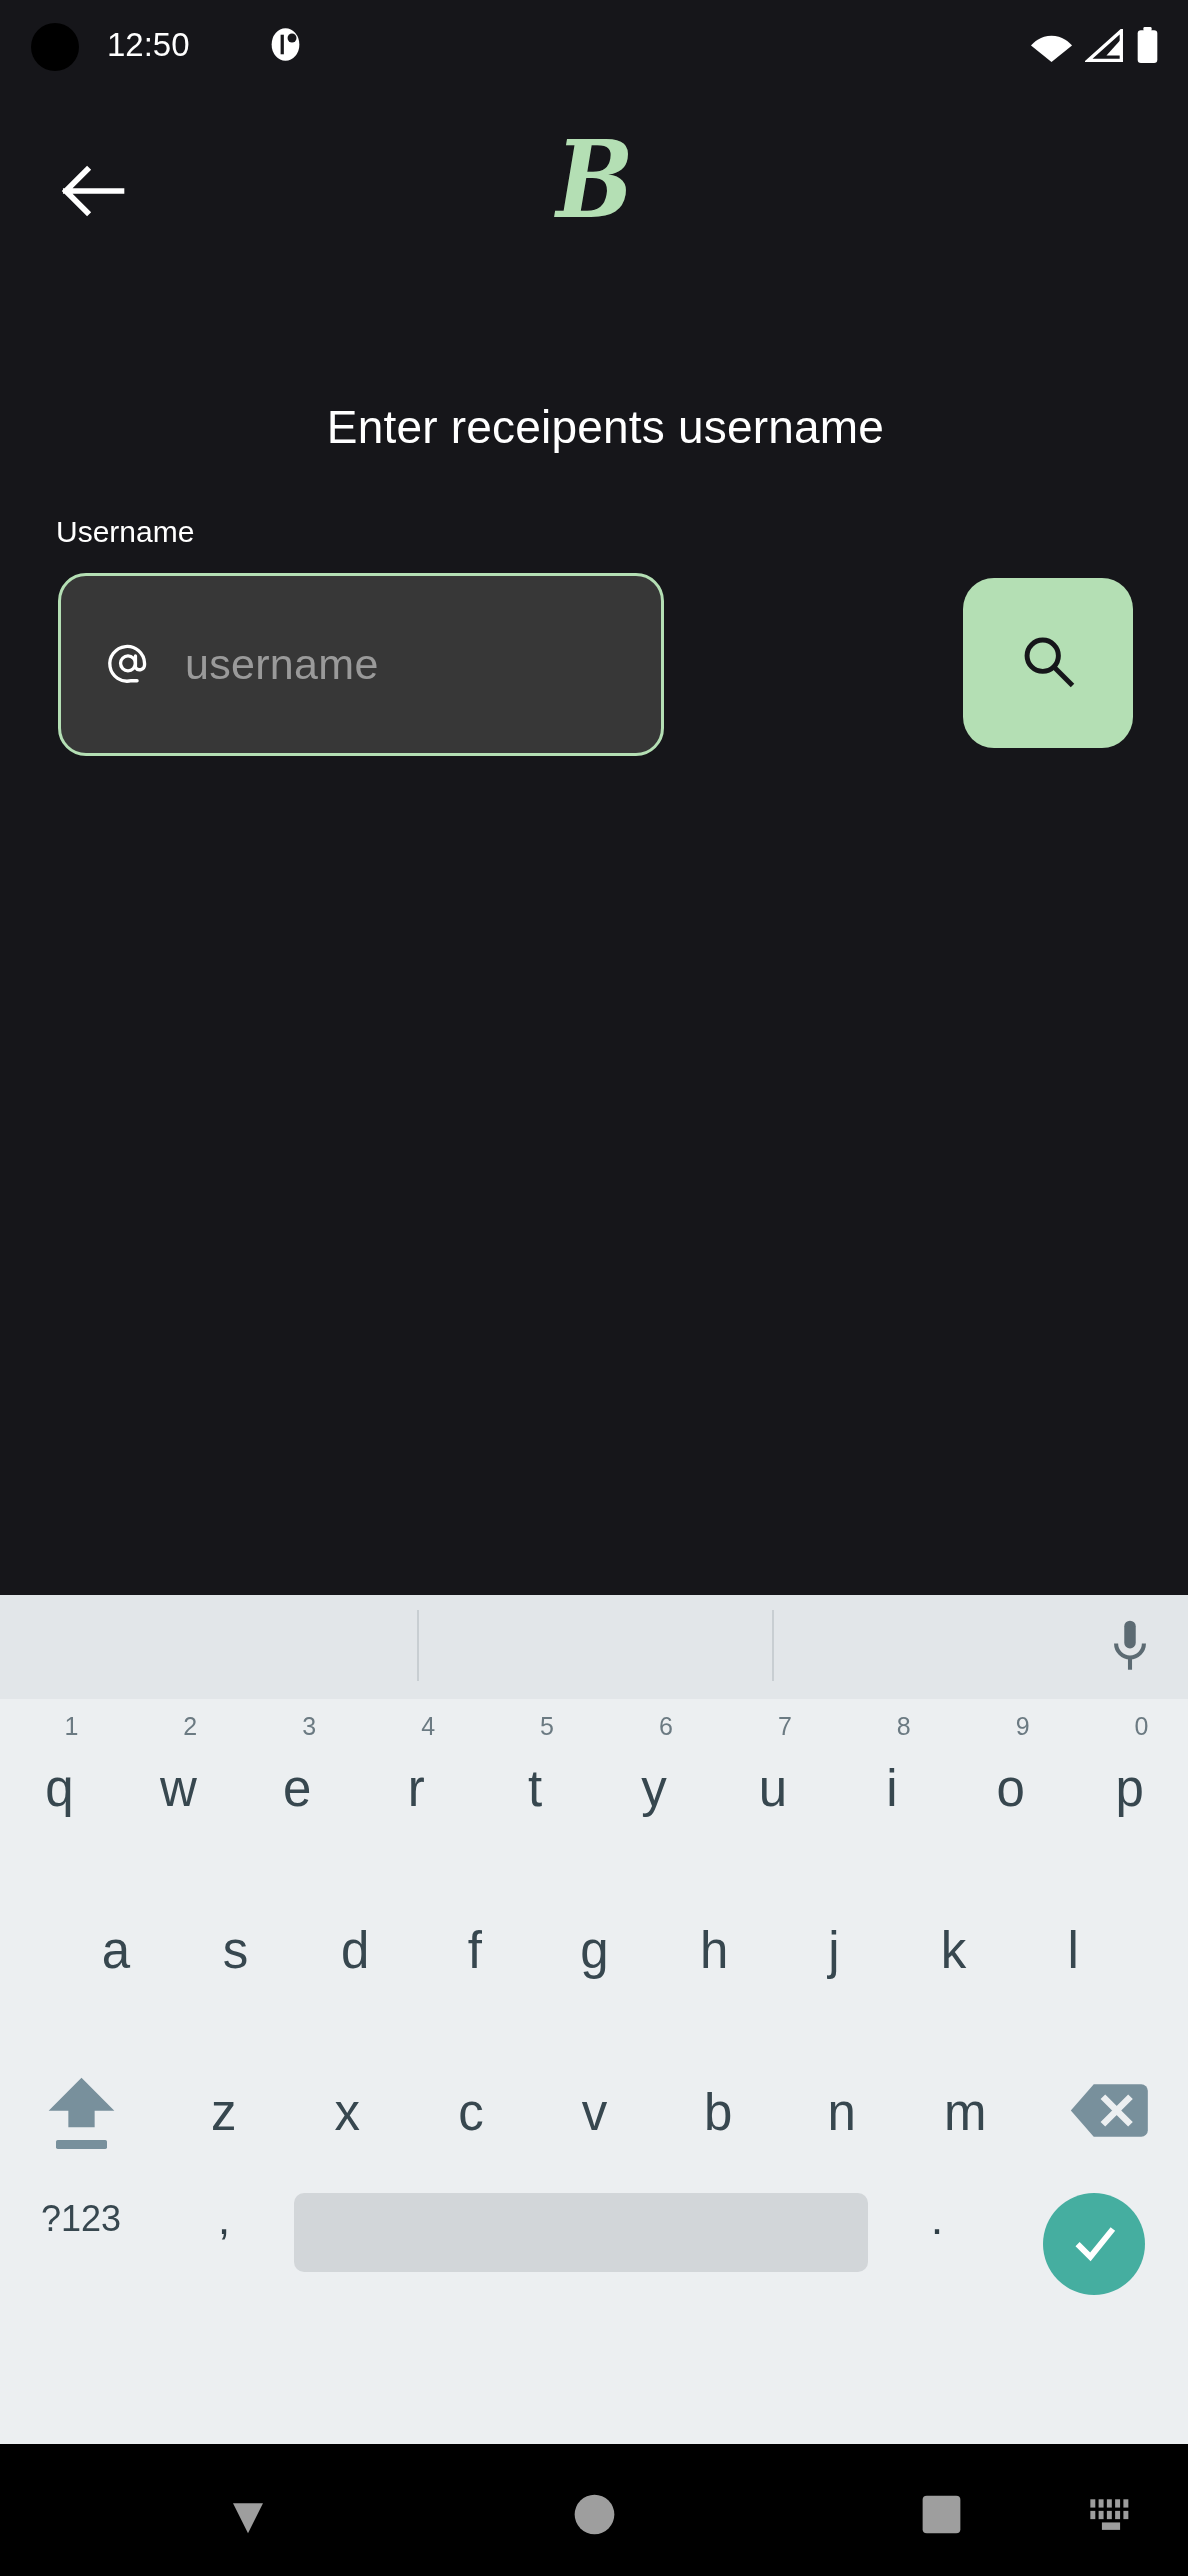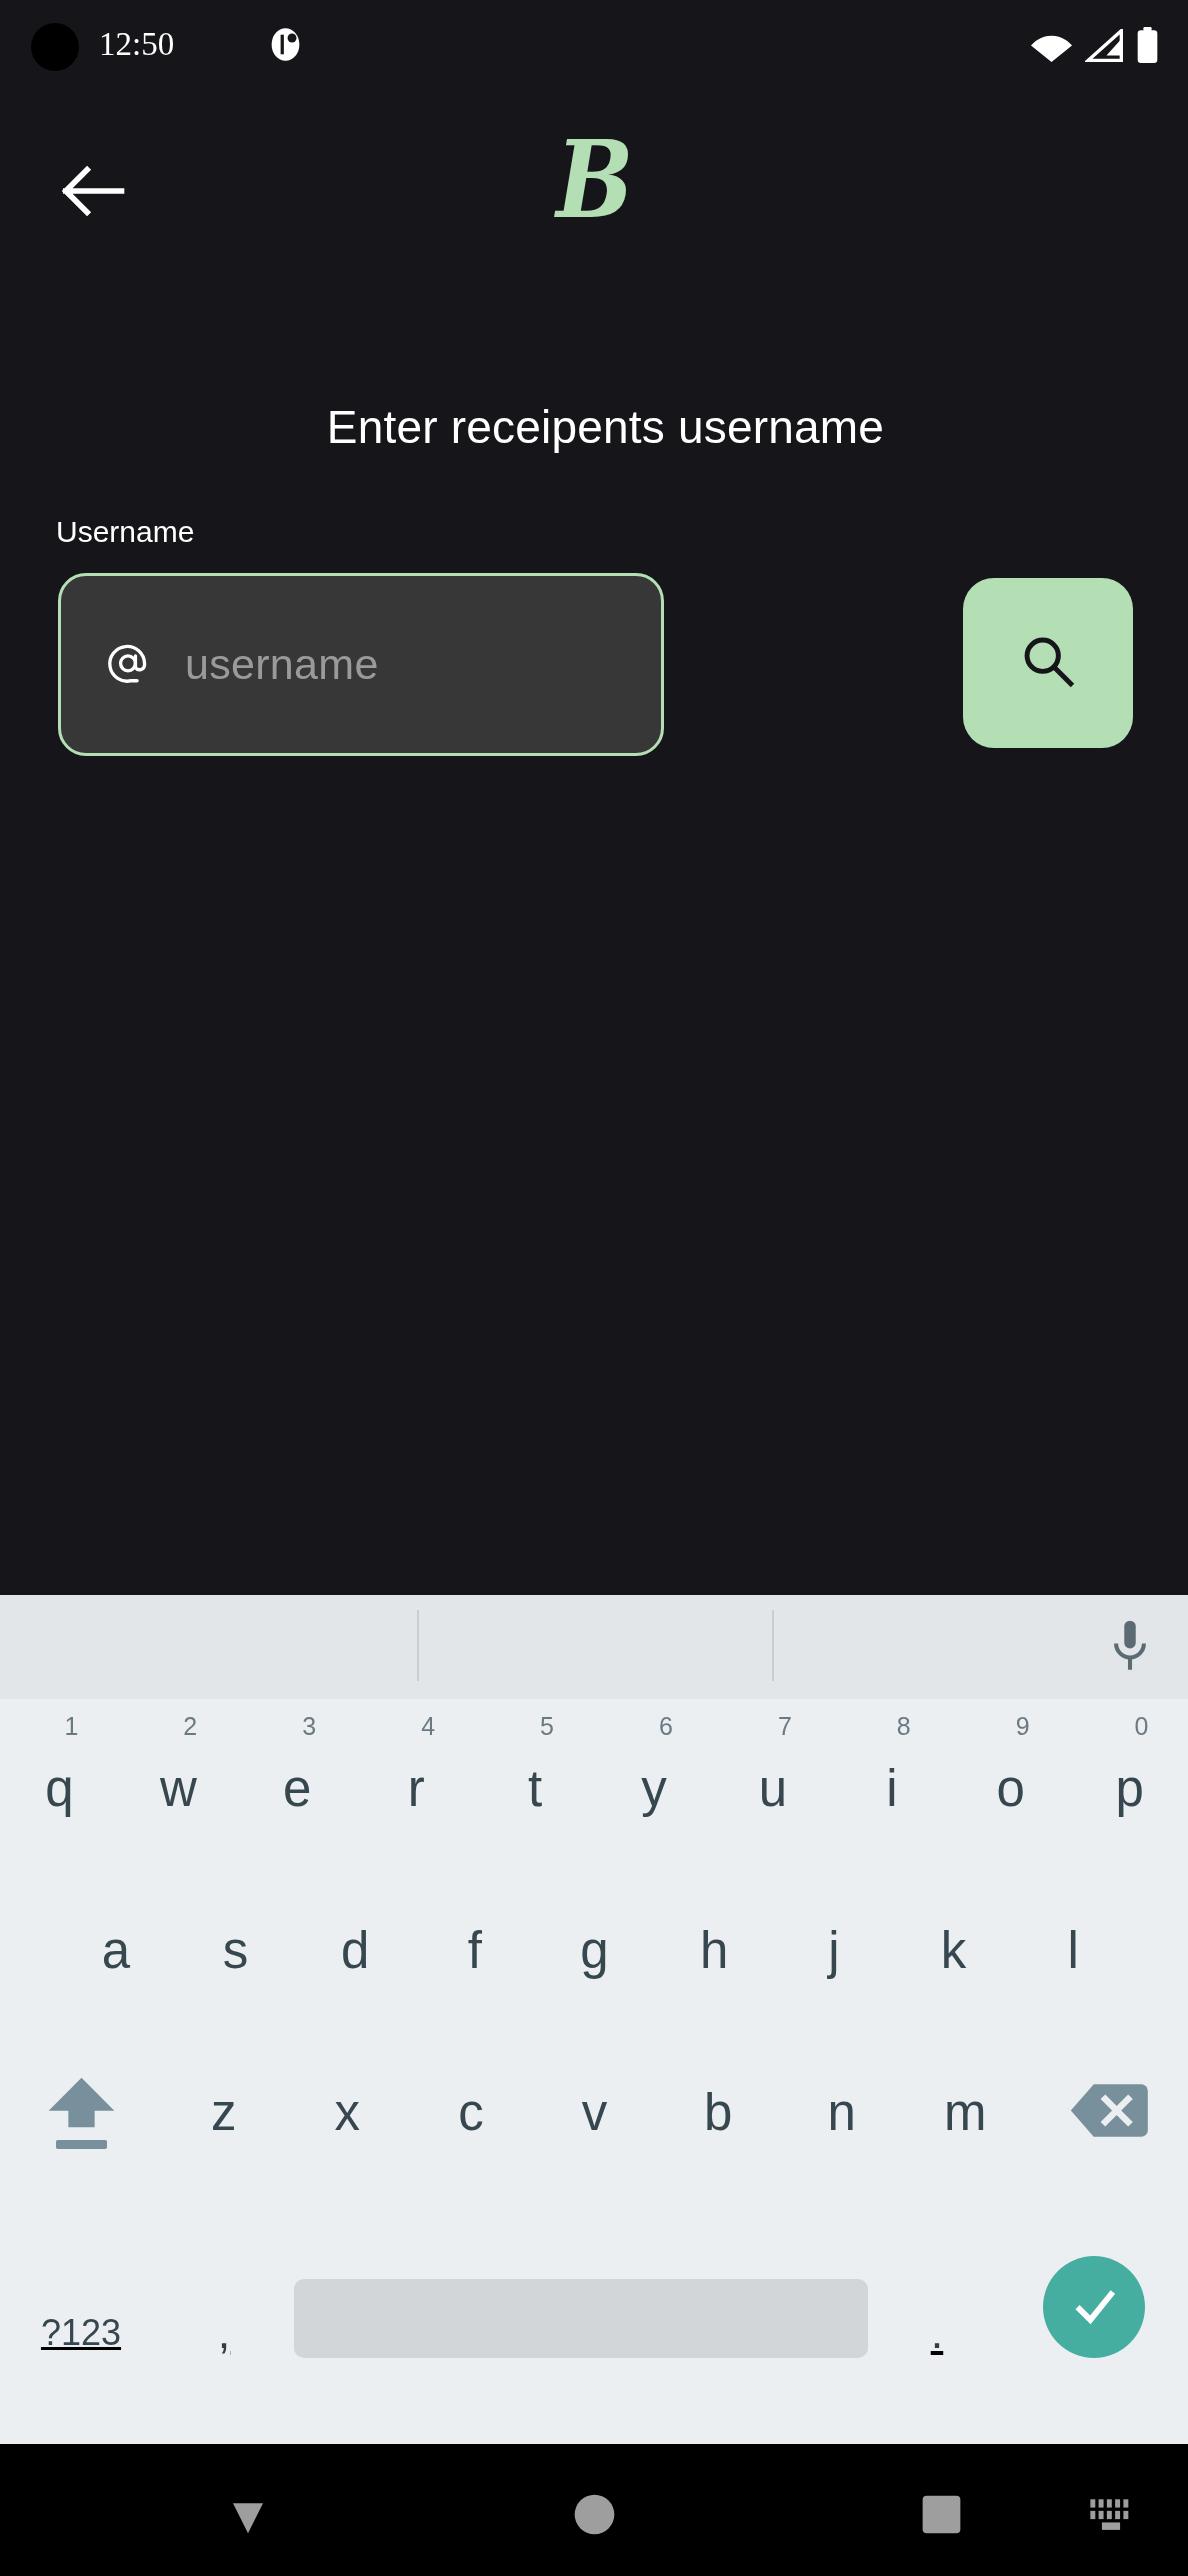--- a/index.html
+++ b/index.html
@@ -32,27 +32,27 @@
   }
   .punch-hole {
     position: absolute;
     left: 31px; top: 23px;
     width: 48px; height: 48px;
     border-radius: 50%;
     background: #000;
   }
   .status-time {
     position: absolute;
-    left: 99px; top: 18px;
+    left: 107px; top: 18px;
     font-size: 33px;
     line-height: 53px;
     color: #ffffff;
     font-weight: 400;
     letter-spacing: 0px;
-    font-family: Liberation Serif, serif;
+    font-family: Liberation Sans, sans-serif;
   }
   .status-notif {
     position: absolute;
     left: 270px; top: 27px;
     width: 31px; height: 35px;
   }
   .status-right {
     position: absolute;
     right: 30px; top: 25px;
     display: flex;
@@ -231,21 +231,21 @@
   }
 
   .row2 { padding: 0 56px; }
   .row3 { padding: 0 0px; }
 
   .key-shift, .key-backspace { flex: 0 0 162px; }
 
   .shift-icon-wrap { display: flex; flex-direction: column; align-items: center; gap: 11.6px; }
   .shift-bar { width: 51px; height: 9px; background: #78909c; border-radius: 1.7px; }
 
-  .row4 { height: 165px; align-items: flex-end; text-decoration: underline; }
+  .row4 { height: 165px; align-items: flex-start; }
   .key-sym { flex: 0 0 162px; }
   .key-sym .key-letter { font-size: 36px; color: #37474f; }
   .key-comma, .key-period { flex: 0 0 124px; }
   .key-comma .key-letter, .key-period .key-letter { font-size: 45px; color: #2f3e46; }
   .key-space {
     flex: 1;
     display: flex;
     align-items: center;
     justify-content: center;
     cursor: pointer;

